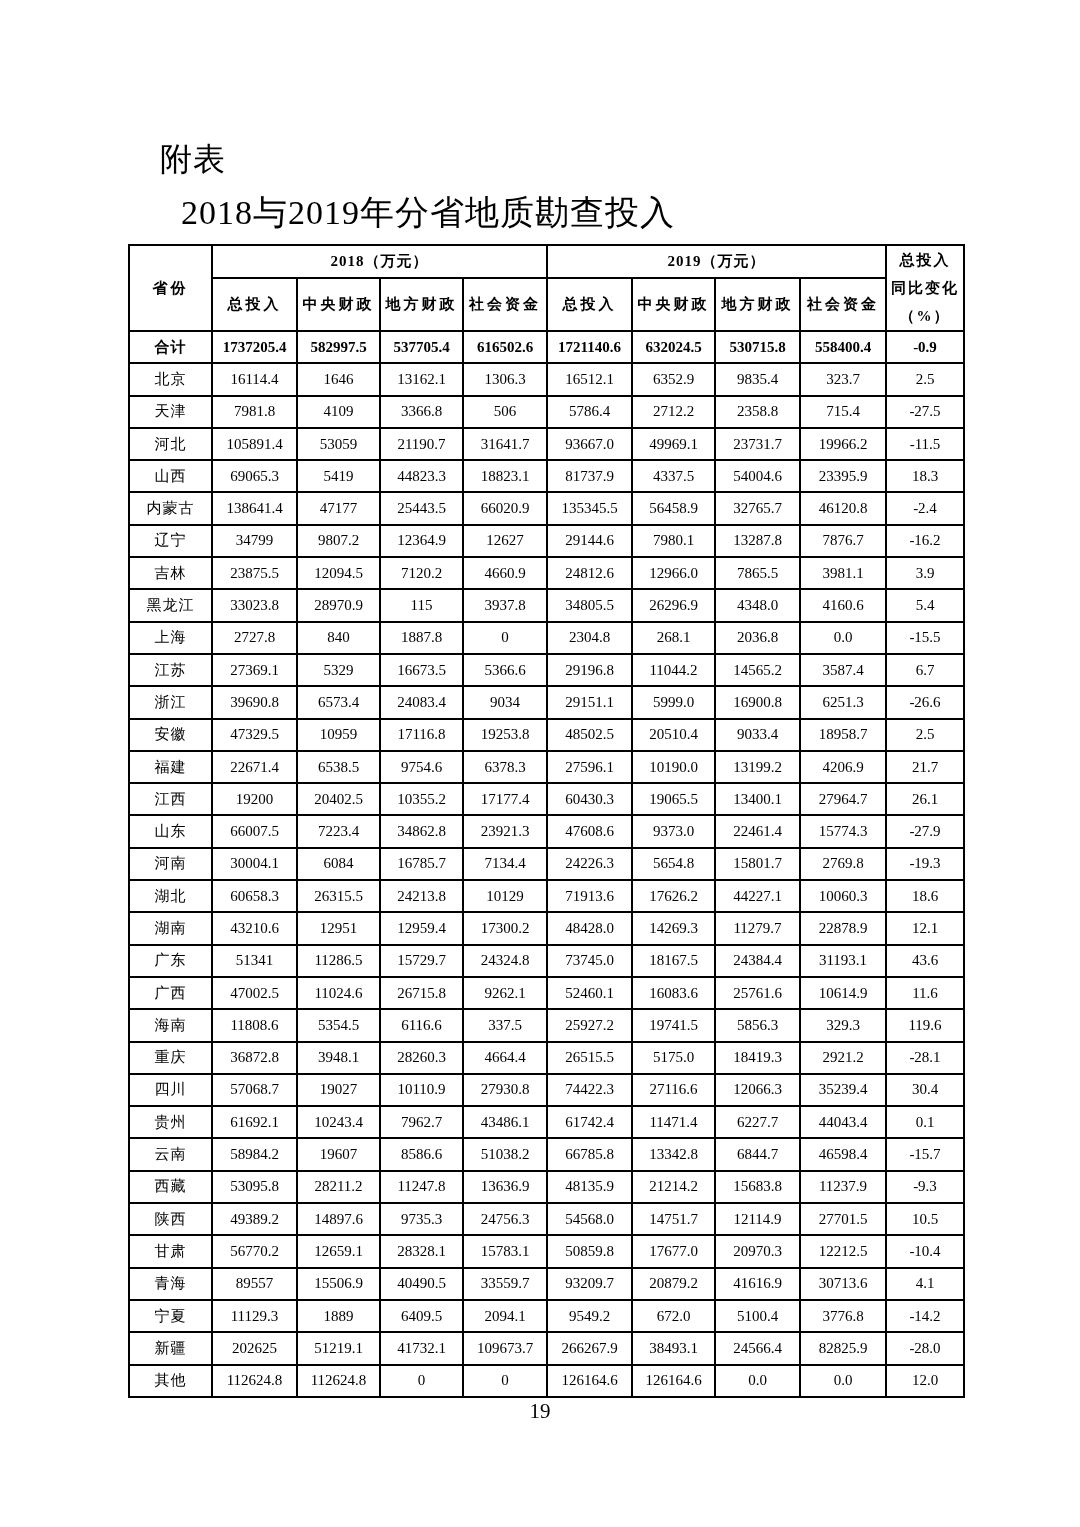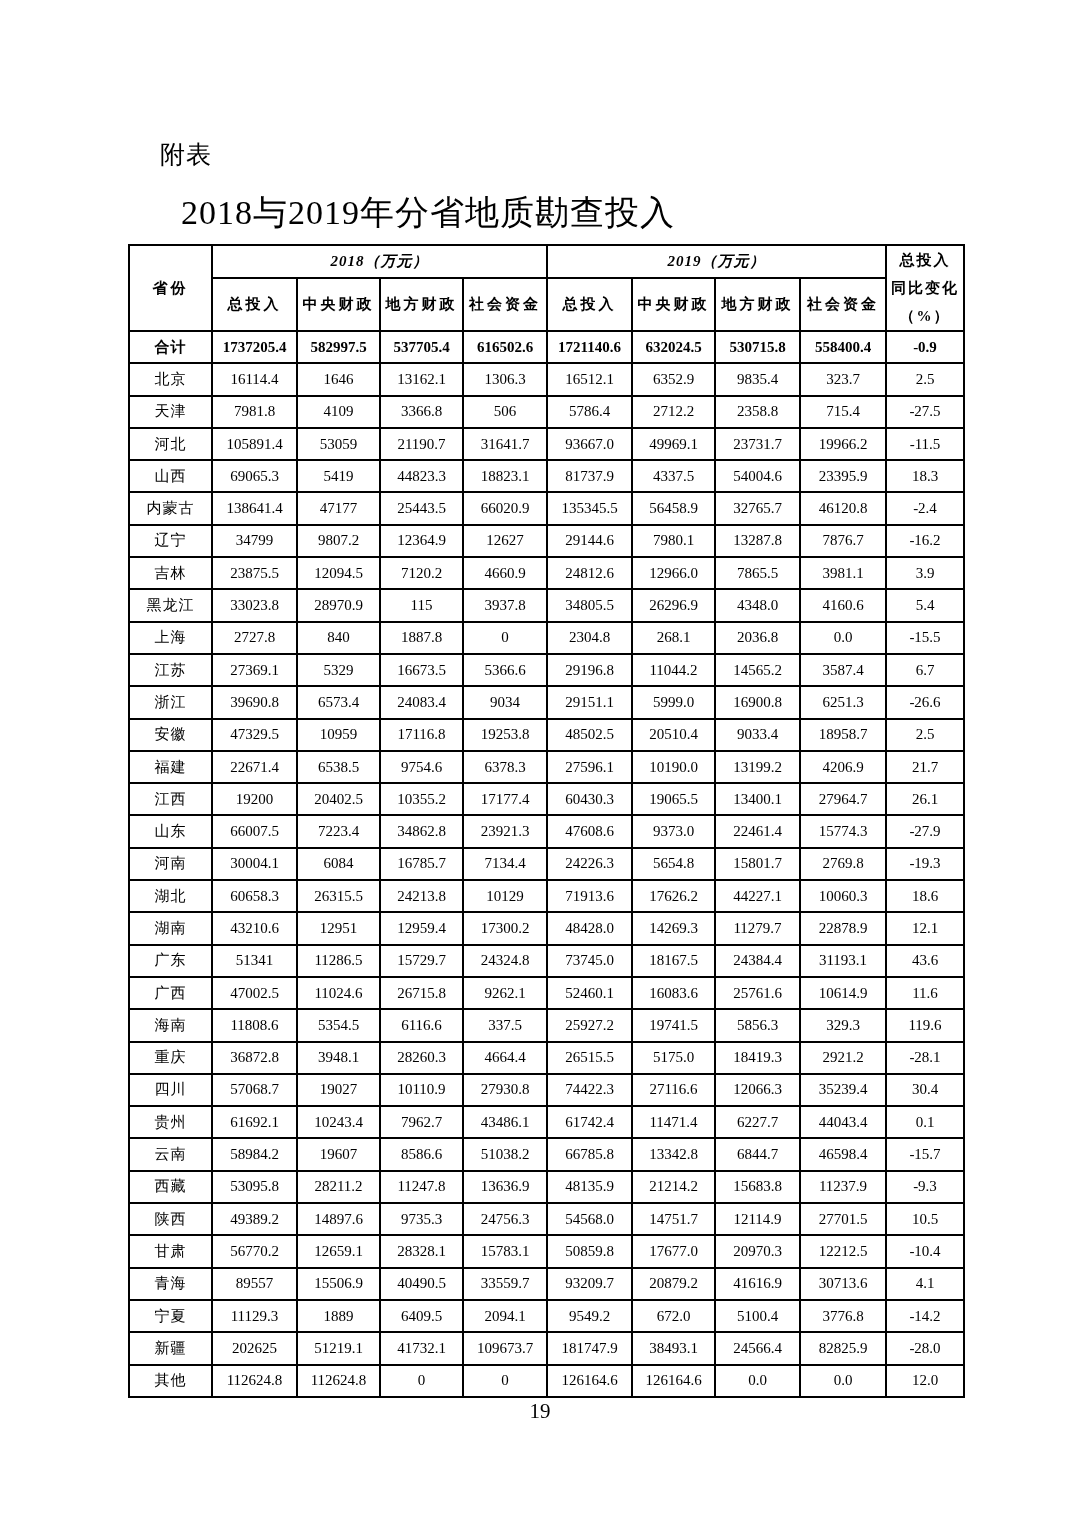--- a/index.html
+++ b/index.html
@@ -7,21 +7,21 @@
     width: 1080px; height: 1527px;
     background: #ffffff;
     color: #000000;
     font-family: "Liberation Serif", "DejaVu Serif", serif;
     position: relative;
     overflow: hidden;
   }
   .annex-label {
     position: absolute;
     left: 160px; top: 138px;
-    font-size: 25px;
+    font-size: 32px;
     letter-spacing: 1px;
   }
   .doc-title {
     position: absolute;
     left: 0; top: 190px;
     width: 856px;
     margin: 0;
     text-align: center;
     font-size: 34px;
     font-weight: 500;
@@ -42,21 +42,21 @@
     padding: 0;
     font-size: 15px;
     overflow: hidden;
     white-space: nowrap;
   }
   .data-table thead th {
     font-weight: bold;
   }
   tr.group-row { height: 33px; }
   tr.sub-row { height: 52px; }
-  .group-h { font-size: 16px; letter-spacing: 1px; font-style: italic; }
+  .group-h { font-size: 16px; letter-spacing: 1px; }
   .prov-h, .sub-h { letter-spacing: 3px; font-size: 15px; }
   .change-h { letter-spacing: 2px; font-size: 15px; }
   .change-h div { line-height: 28px; }
   tbody td { font-size: 15px; }
   tbody td.prov { letter-spacing: 1px; margin-left: 32px; }
   tr.total td { font-weight: bold; }
   .page-num {
     position: absolute;
     left: 0; top: 1399px;
     width: 1080px;
@@ -480,21 +480,21 @@
           <td>5100.4</td>
           <td>3776.8</td>
           <td>-14.2</td>
         </tr>
         <tr>
           <td class="prov">新疆</td>
           <td>202625</td>
           <td>51219.1</td>
           <td>41732.1</td>
           <td>109673.7</td>
-          <td>181747.9</td>
+          <td>266267.9</td>
           <td>38493.1</td>
           <td>24566.4</td>
           <td>82825.9</td>
           <td>-28.0</td>
         </tr>
         <tr>
           <td class="prov">其他</td>
           <td>112624.8</td>
           <td>112624.8</td>
           <td>0</td>

